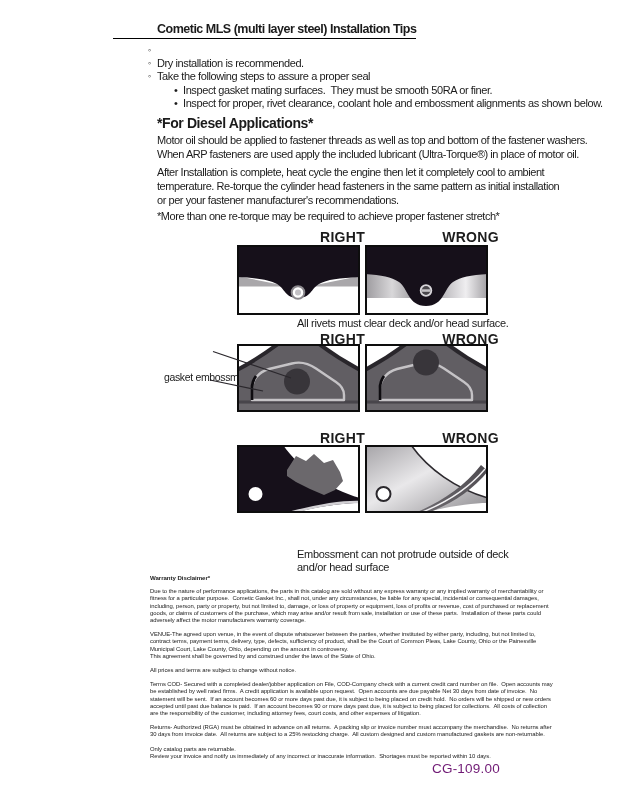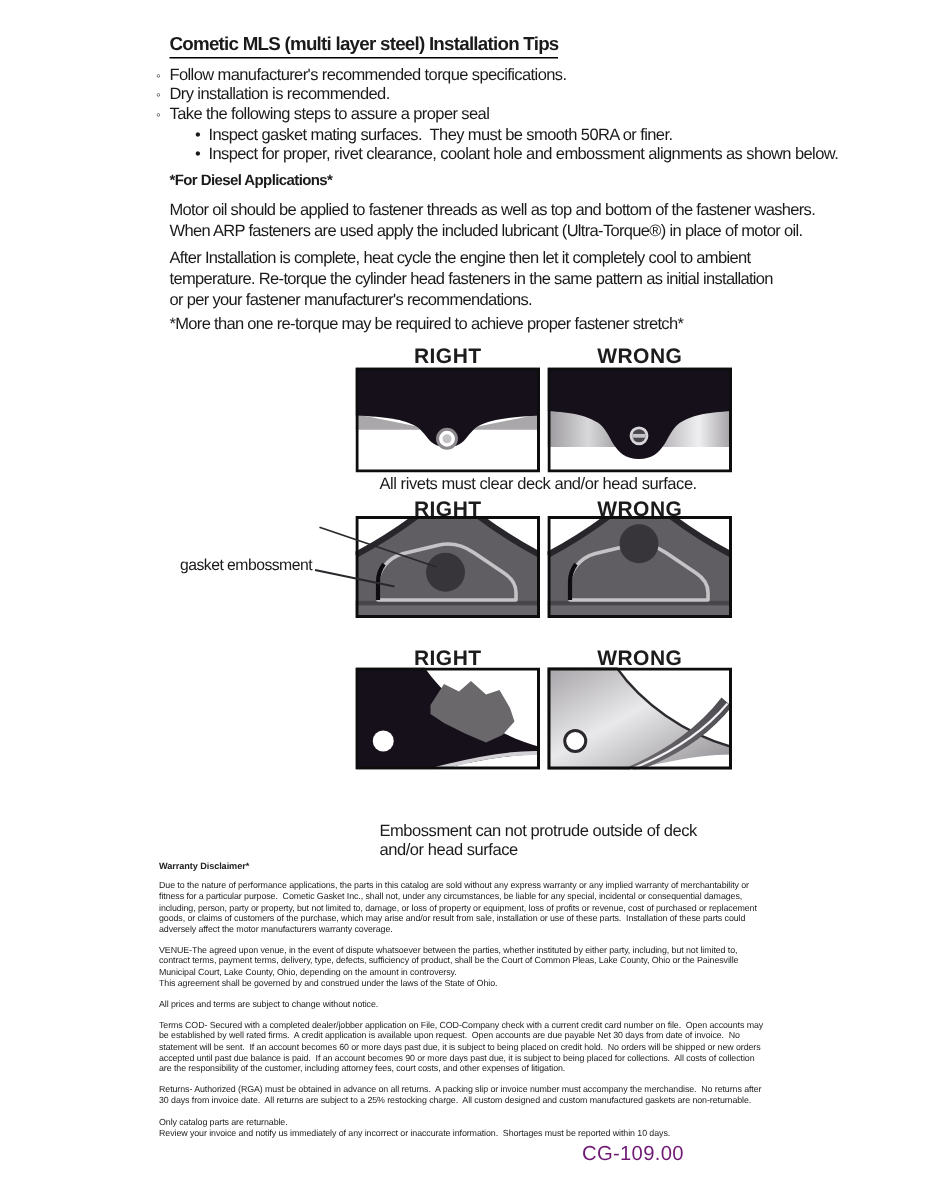--- a/index.html
+++ b/index.html
@@ -1,33 +1,33 @@
 <!DOCTYPE html>
 <html><head>
 <meta charset="utf-8">
 <style>
   html,body { margin:0; padding:0; }
   body {
     width:618px; height:800px; background:#ffffff;
     font-family:"Liberation Sans", sans-serif; color:#1b1b1b;
     position:relative; overflow:hidden;
   }
-  .abs { position:absolute; }
+  .abs { position:absolute;padding-left:44px; }
   .title {
     left:113px; top:22px; margin:0;
     font-size:12.5px; font-weight:bold; letter-spacing:-0.5px;
     border-bottom:1.5px solid #000; padding-bottom:2px;
   }
   .bullets { left:104px; top:44px; font-size:11px; letter-spacing:-0.4px; }
   .brow { display:flex; line-height:13.2px; }
   .brow .txt { white-space:pre-wrap; }
   .bmark { width:9px; font-size:9px; line-height:13.2px; flex:0 0 9px; }
   .bmark.dot { font-size:11px; }
   .sub { margin-left:26px; }
-  .h2 { left:113px; top:115px; font-size:10px; font-weight:bold; letter-spacing:-0.4px; }
+  .h2 { left:113px; top:115px; font-size:14px; font-weight:bold; letter-spacing:-0.4px; }
   .para {
     left:113px; width:485px; font-size:11px; letter-spacing:-0.45px;
     line-height:13.8px; white-space:pre-wrap;
   }
   .dlabel { width:123px; text-align:center; font-size:14px; letter-spacing:0.3px; color:#1c1c1c;font-weight:bold; }
   .caption { left:237px; font-size:11px; letter-spacing:-0.3px; line-height:12.5px; white-space:pre-line;margin-left:16px; }
   .ann { font-size:10.5px; letter-spacing:-0.35px; line-height:11.5px; text-align:right; white-space:pre-line; }
   .diag { position:absolute; display:block; }
   .overlay { position:absolute; left:0; top:0; pointer-events:none; }
   .warranty { left:106px; top:574px; width:478px; font-size:5.9px; letter-spacing:-0.05px; line-height:7.2px; color:#222; }
@@ -38,21 +38,20 @@
 </head>
 <body>
 
 <div class="abs" style="inset:0">
 
   <h1 class="abs title">Cometic MLS (multi layer steel) Installation Tips</h1>
 
   <div class="abs bullets">
     <div class="brow">
       <span class="bmark">◦</span>
-      <span class="txt">Follow manufacturer's recommended torque specifications.</span>
     </div>
     <div class="brow">
       <span class="bmark">◦</span>
       <span class="txt">Dry installation is recommended.</span>
     </div>
     <div class="brow">
       <span class="bmark">◦</span>
       <span class="txt">Take the following steps to assure a proper seal</span>
     </div>
     <div class="brow sub">

